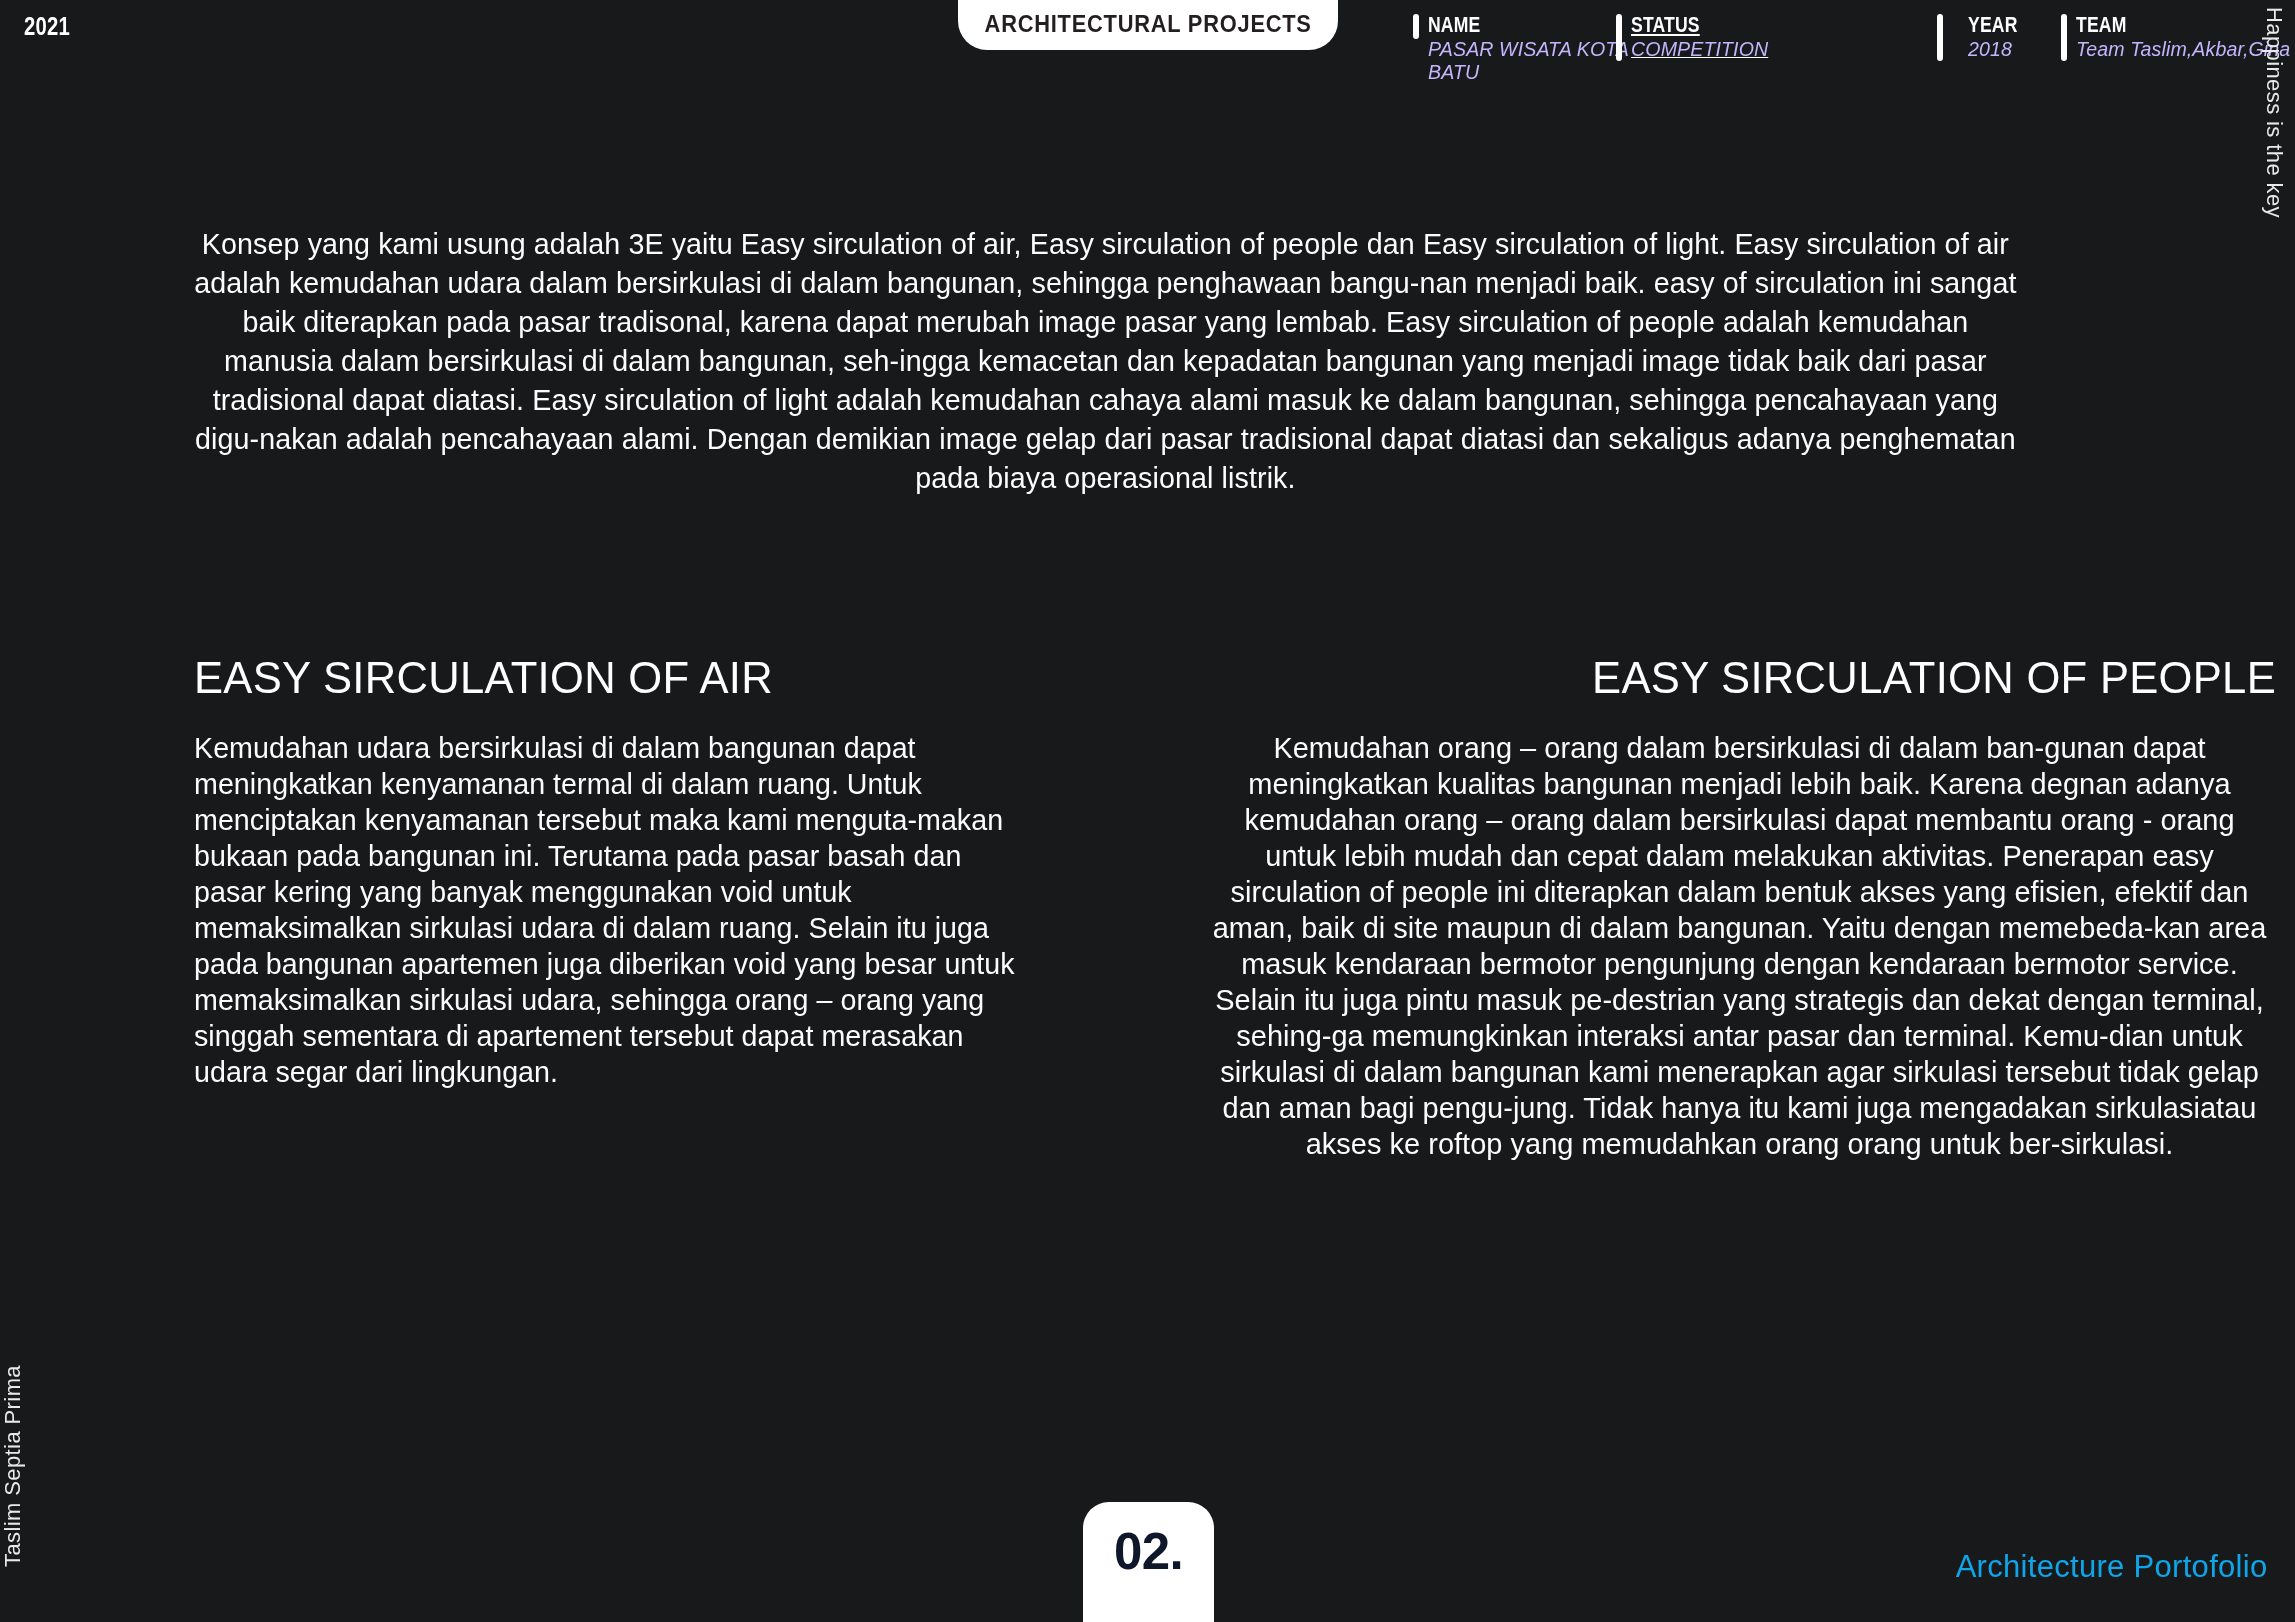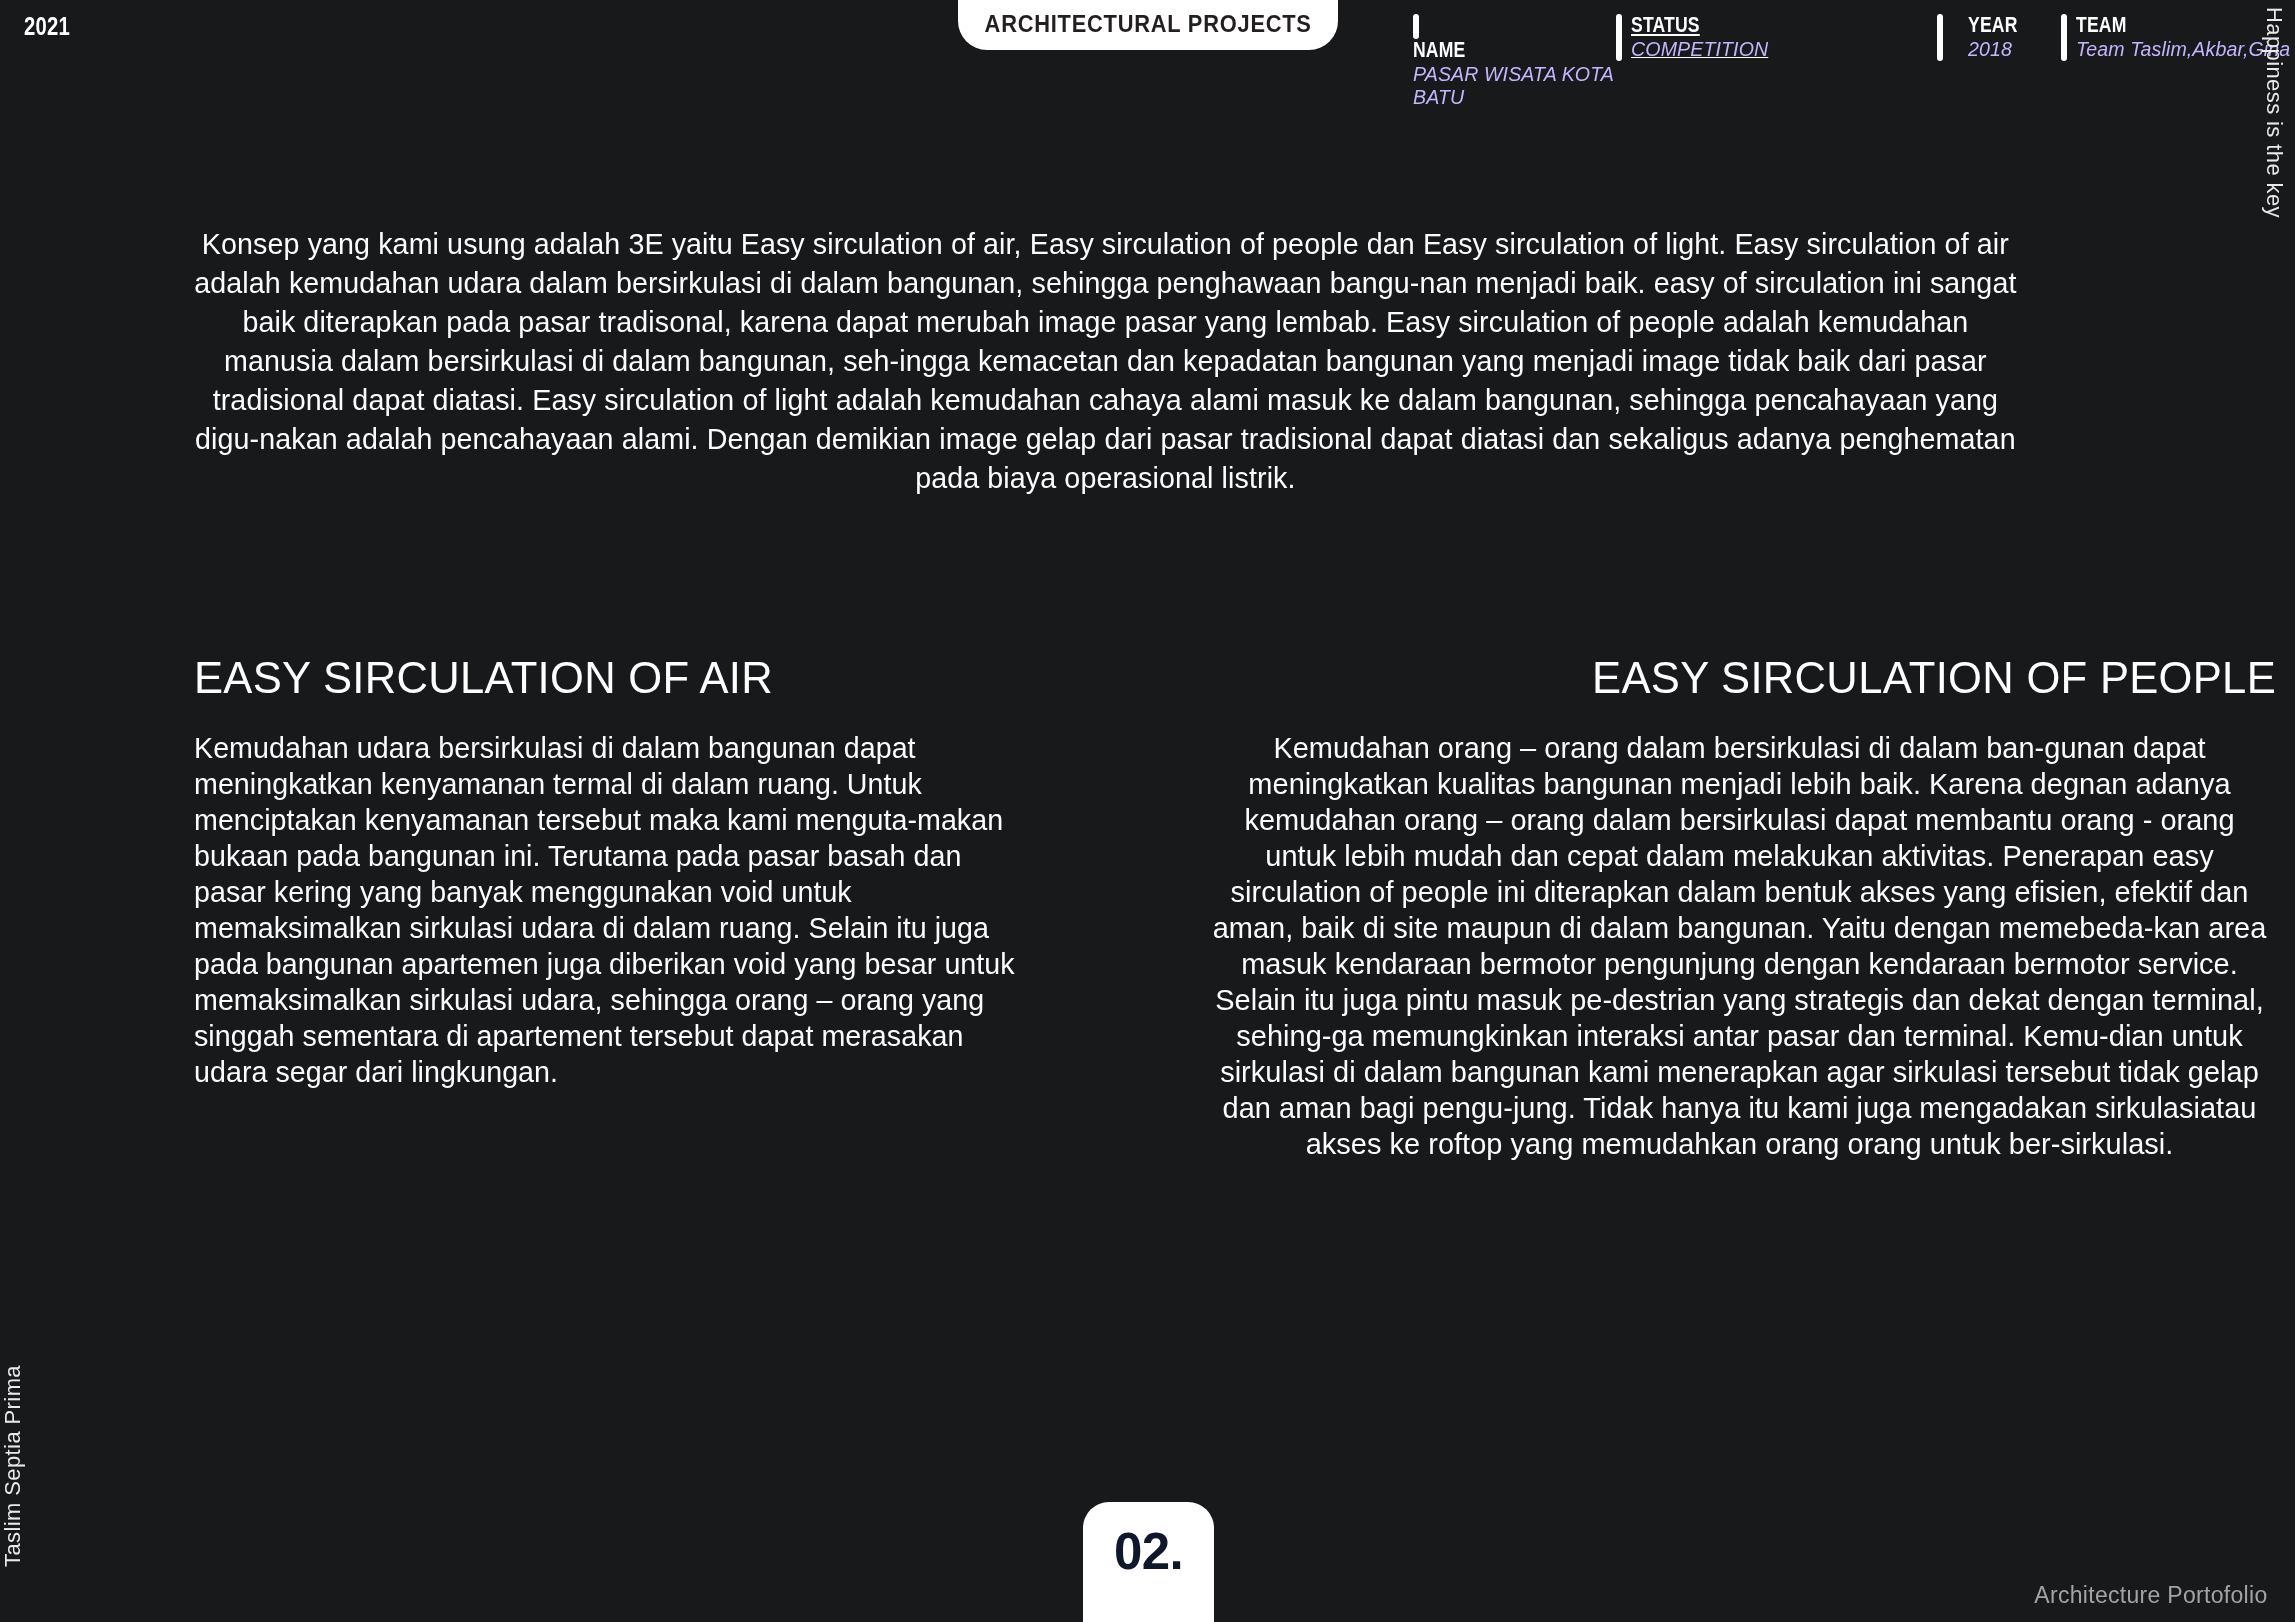--- a/index.html
+++ b/index.html
@@ -86,21 +86,21 @@
     font-style: italic;
     font-weight: 300;
     font-size: 19.6px;
     line-height: 23px;
     letter-spacing: 0.1px;
     color: #c4b5fd;
     margin-top: 2px;
     max-width: 216px;
   }
 
-  #meta-name   { left: 1413px; flex-direction: column; }
+  #meta-name   { left: 1413px; }
   #meta-status { left: 1616px; text-decoration: underline; }
   #meta-year   { left: 1937px; gap: 16px; }
   #meta-team   { left: 2061px; }
 
   #meta-name   .meta-bar { height: 25px; }
   #meta-status .meta-bar { height: 47px; }
   #meta-year   .meta-bar { height: 47px; }
   #meta-team   .meta-bar { height: 47px; }
 
   
@@ -211,26 +211,26 @@
     font-family: "Liberation Sans", sans-serif;
     font-weight: 700;
     font-size: 51px;
     line-height: 51px;
     letter-spacing: -0.7px;
   }
 
   #footer-right {
     position: absolute;
     right: 27.5px;
-    bottom: 14px;
-    font-family: "Liberation Sans", sans-serif;
-    font-weight: 300;
-    font-size: 23px;
+    bottom: 38px;
+    font-family: "Liberation Sans", sans-serif;
+    font-weight: 300;
+    font-size: 31px;
     letter-spacing: 0.3px;
-    color: #a3a3a3;
+    color: #0ea5e9;
     white-space: nowrap;
   }
 </style>
 </head>
 <body>
 
 <div id="year-label">2021</div>
 
 <div id="title-badge">
   <span class="badge-text">ARCHITECTURAL PROJECTS</span>

